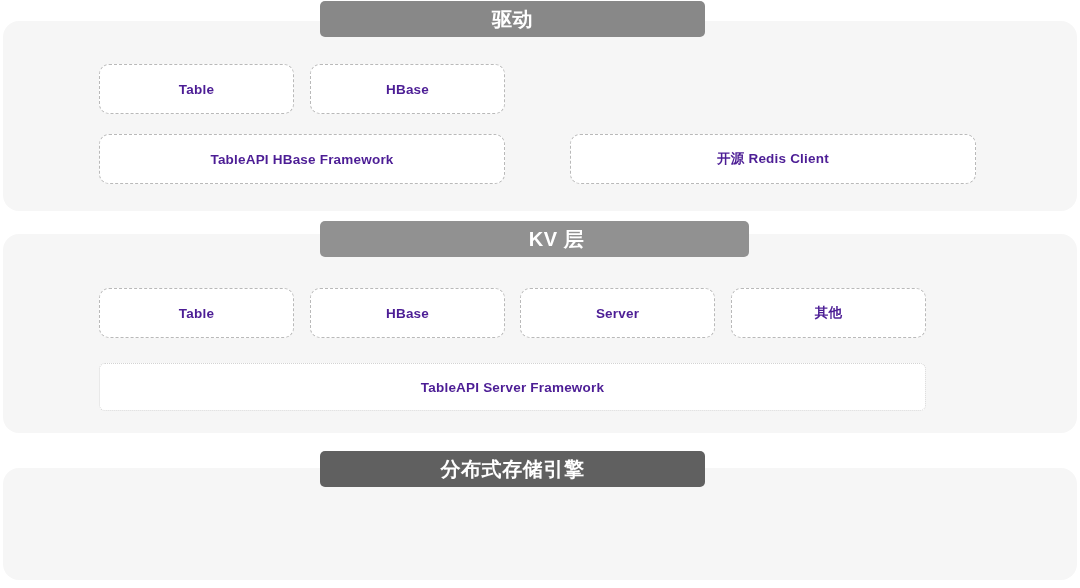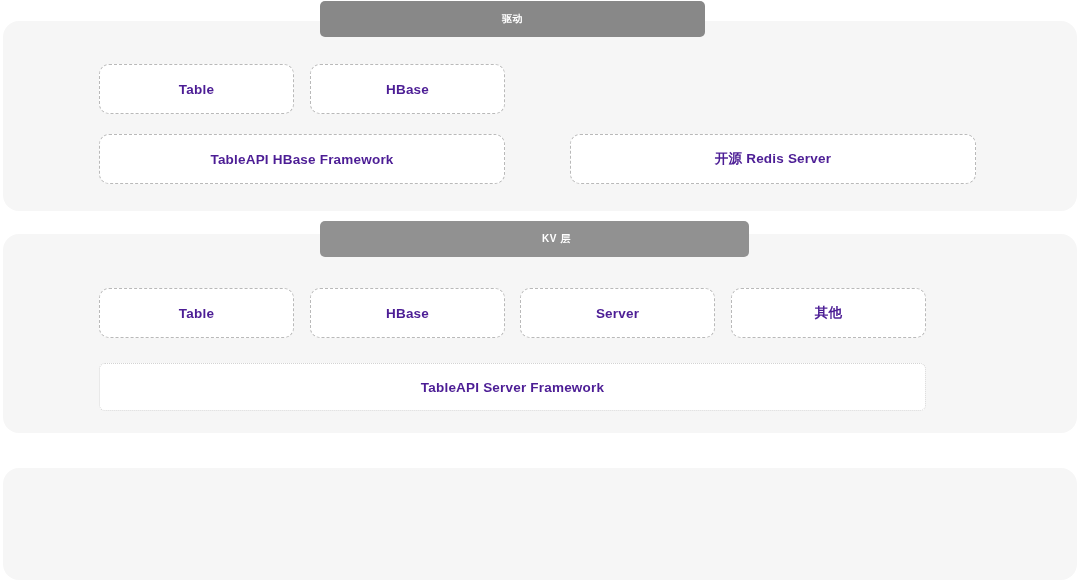--- a/index.html
+++ b/index.html
@@ -33,21 +33,21 @@
   #panel-engine { left: 3px;  top: 468px; width: 1074px; height: 112px; }
 
   
   .header-pill {
     position: absolute;
     left: 320px;
     width: 385px;
     height: 36px;
     border-radius: 5px;
     color: #ffffff;
-    font-size: 10px;
+    font-size: 20px;
     font-weight: 700;
     letter-spacing: 0.6px;
     display: flex;
     align-items: center;
     justify-content: center;
     z-index: 5;
   }
   #header-driver { top: 1px;   background: #888888; }
   #header-kv     { top: 221px; background: #919191; padding-left: 44px; }
   #header-engine { top: 451px; background: #606060; }
@@ -99,33 +99,34 @@
   <div class="panel" id="panel-driver"></div>
 
   <div class="header-pill" id="header-driver">驱动</div>
 
   <div class="node dashed" id="node-driver-table">Table</div>
 
   <div class="node dashed" id="node-driver-hbase">HBase</div>
 
   <div class="node dashed" id="node-driver-tableapi">TableAPI HBase Framework</div>
 
-  <div class="node dashed" id="node-driver-redis">开源 Redis Server</div>
+  <div class="node dashed" id="node-driver-redis">开源 Redis Client</div>
 
   <div class="panel" id="panel-kv"></div>
 
   <div class="header-pill" id="header-kv">KV 层</div>
 
   <div class="node dashed" id="node-kv-table">Table</div>
 
   <div class="node dashed" id="node-kv-hbase">HBase</div>
 
   <div class="node dashed" id="node-kv-redis">Server</div>
 
   <div class="node dashed" id="node-kv-other">其他</div>
 
   <div class="node dotted" id="node-kv-server">TableAPI Server Framework</div>
 
   <div class="panel" id="panel-engine"></div>
 
+  <div class="header-pill" id="header-engine">分布式存储引擎</div>
 
 
 </div>
 
 </body></html>

